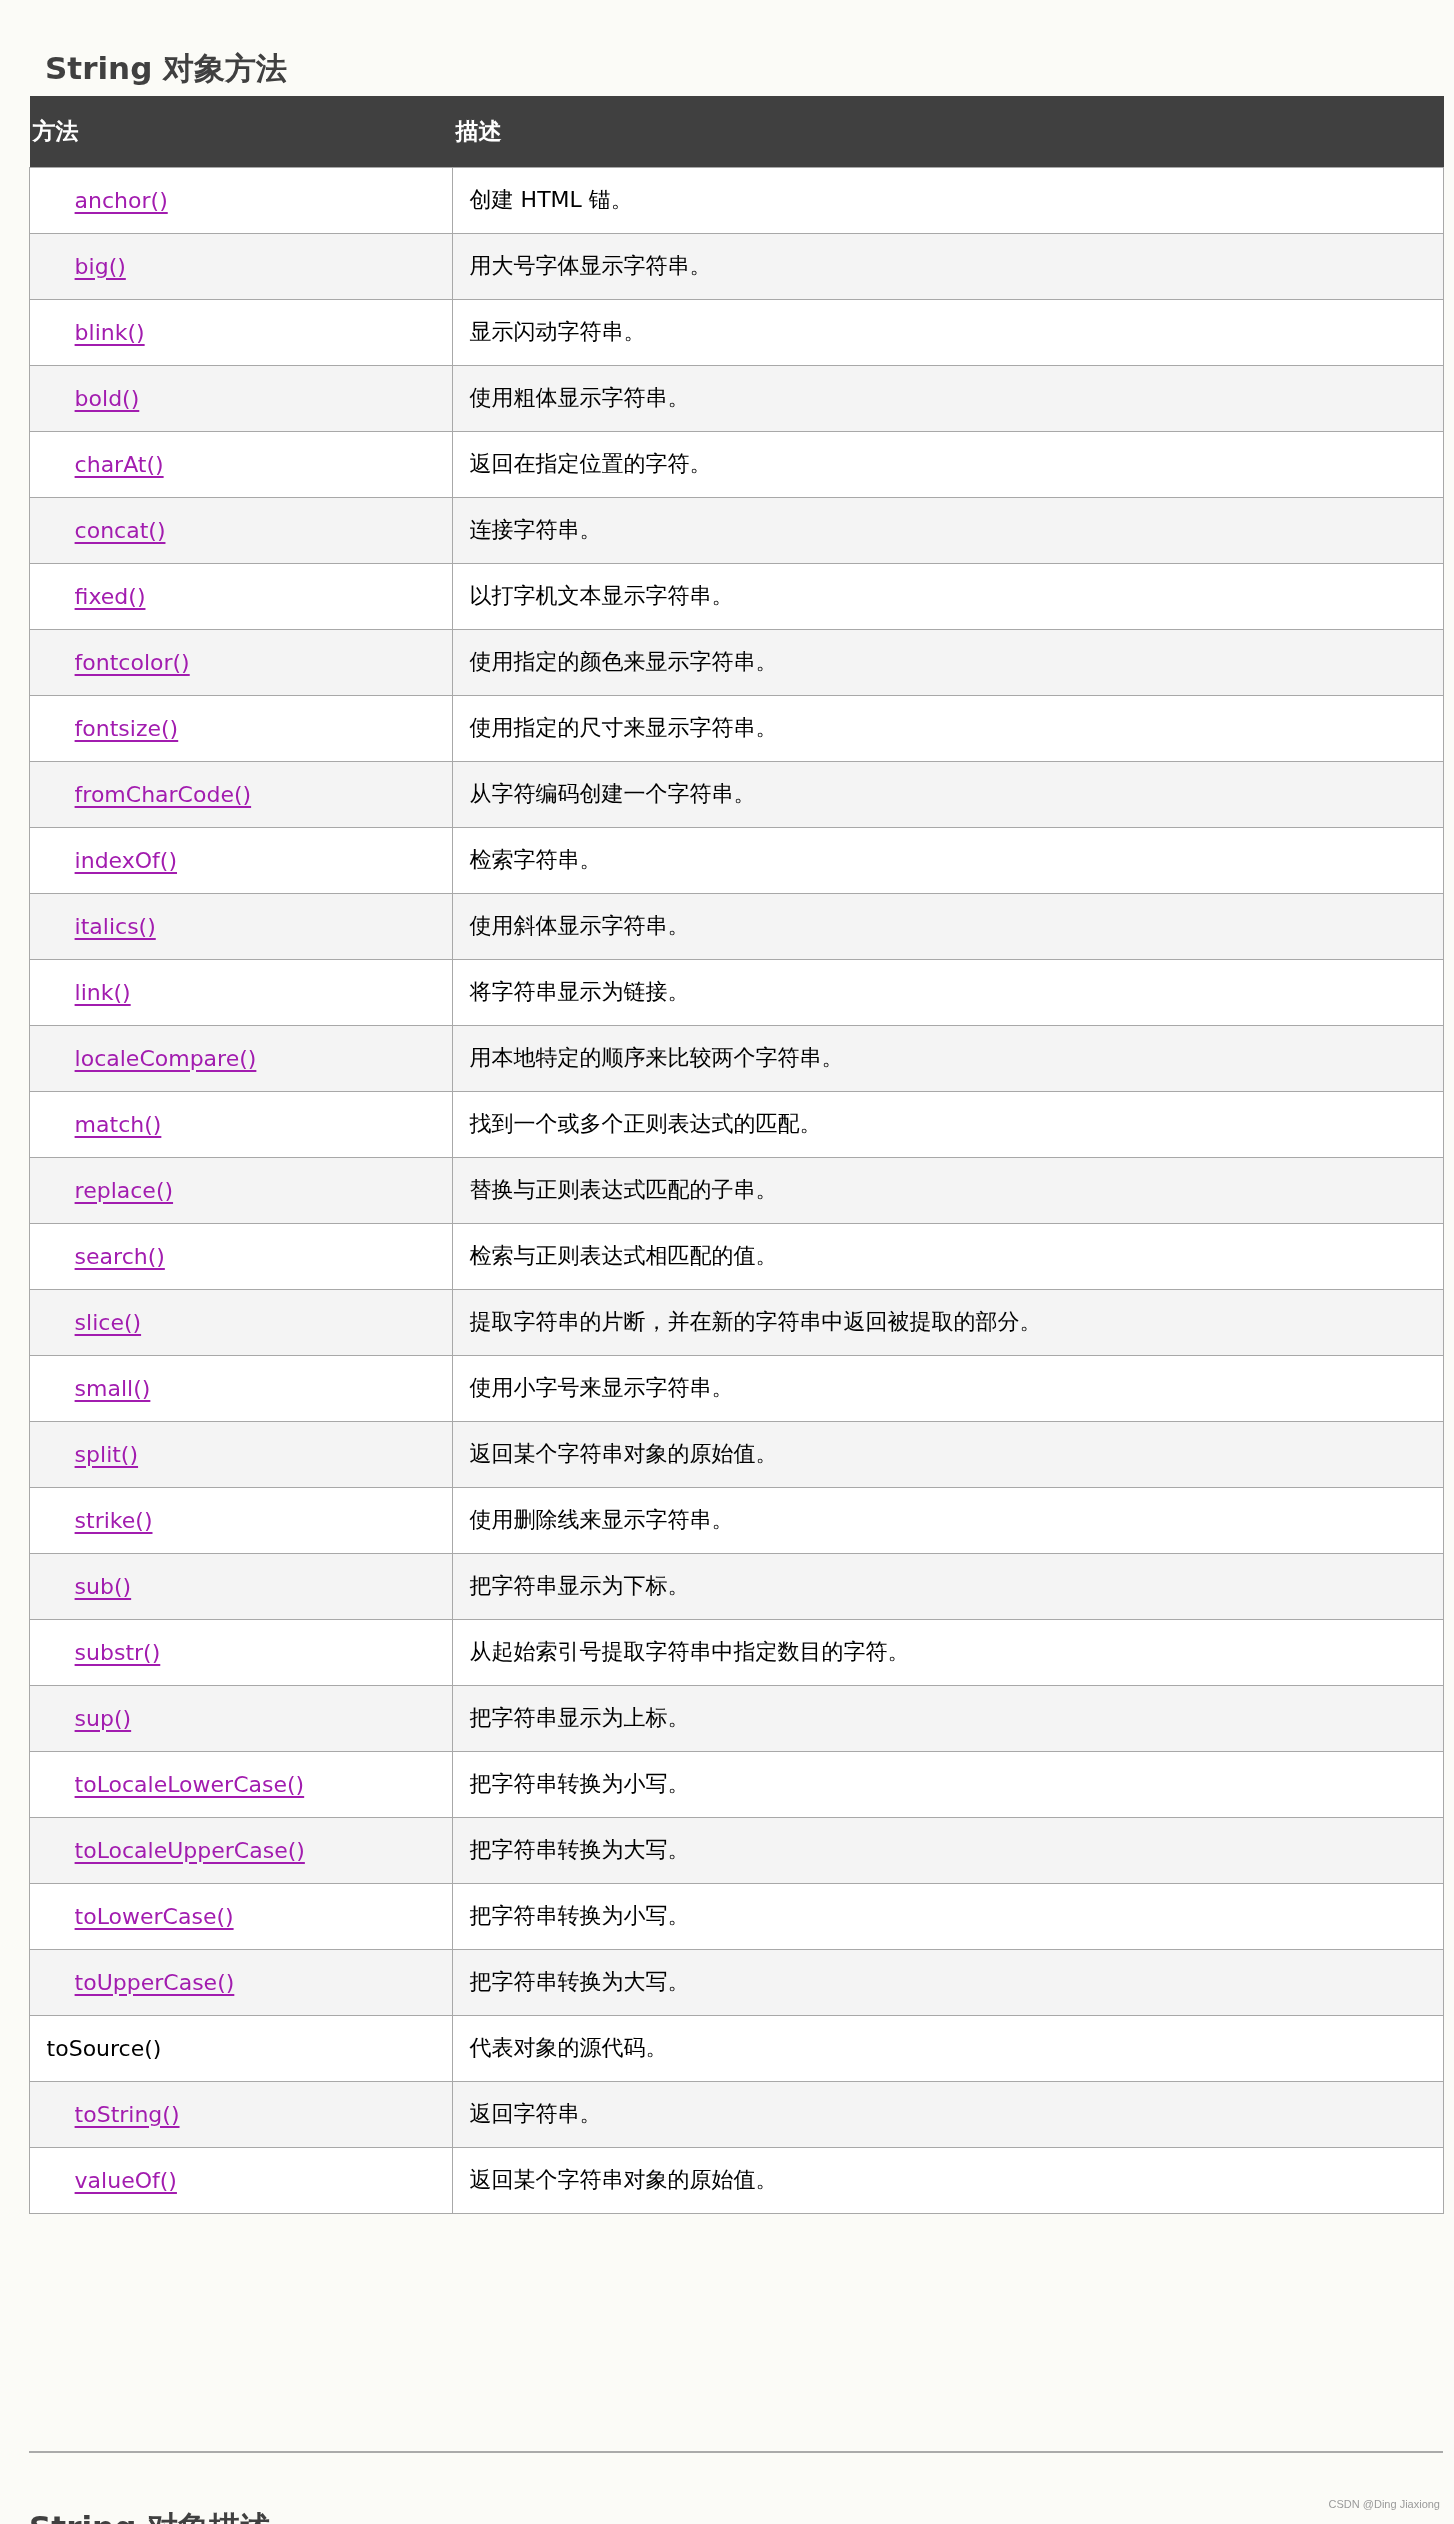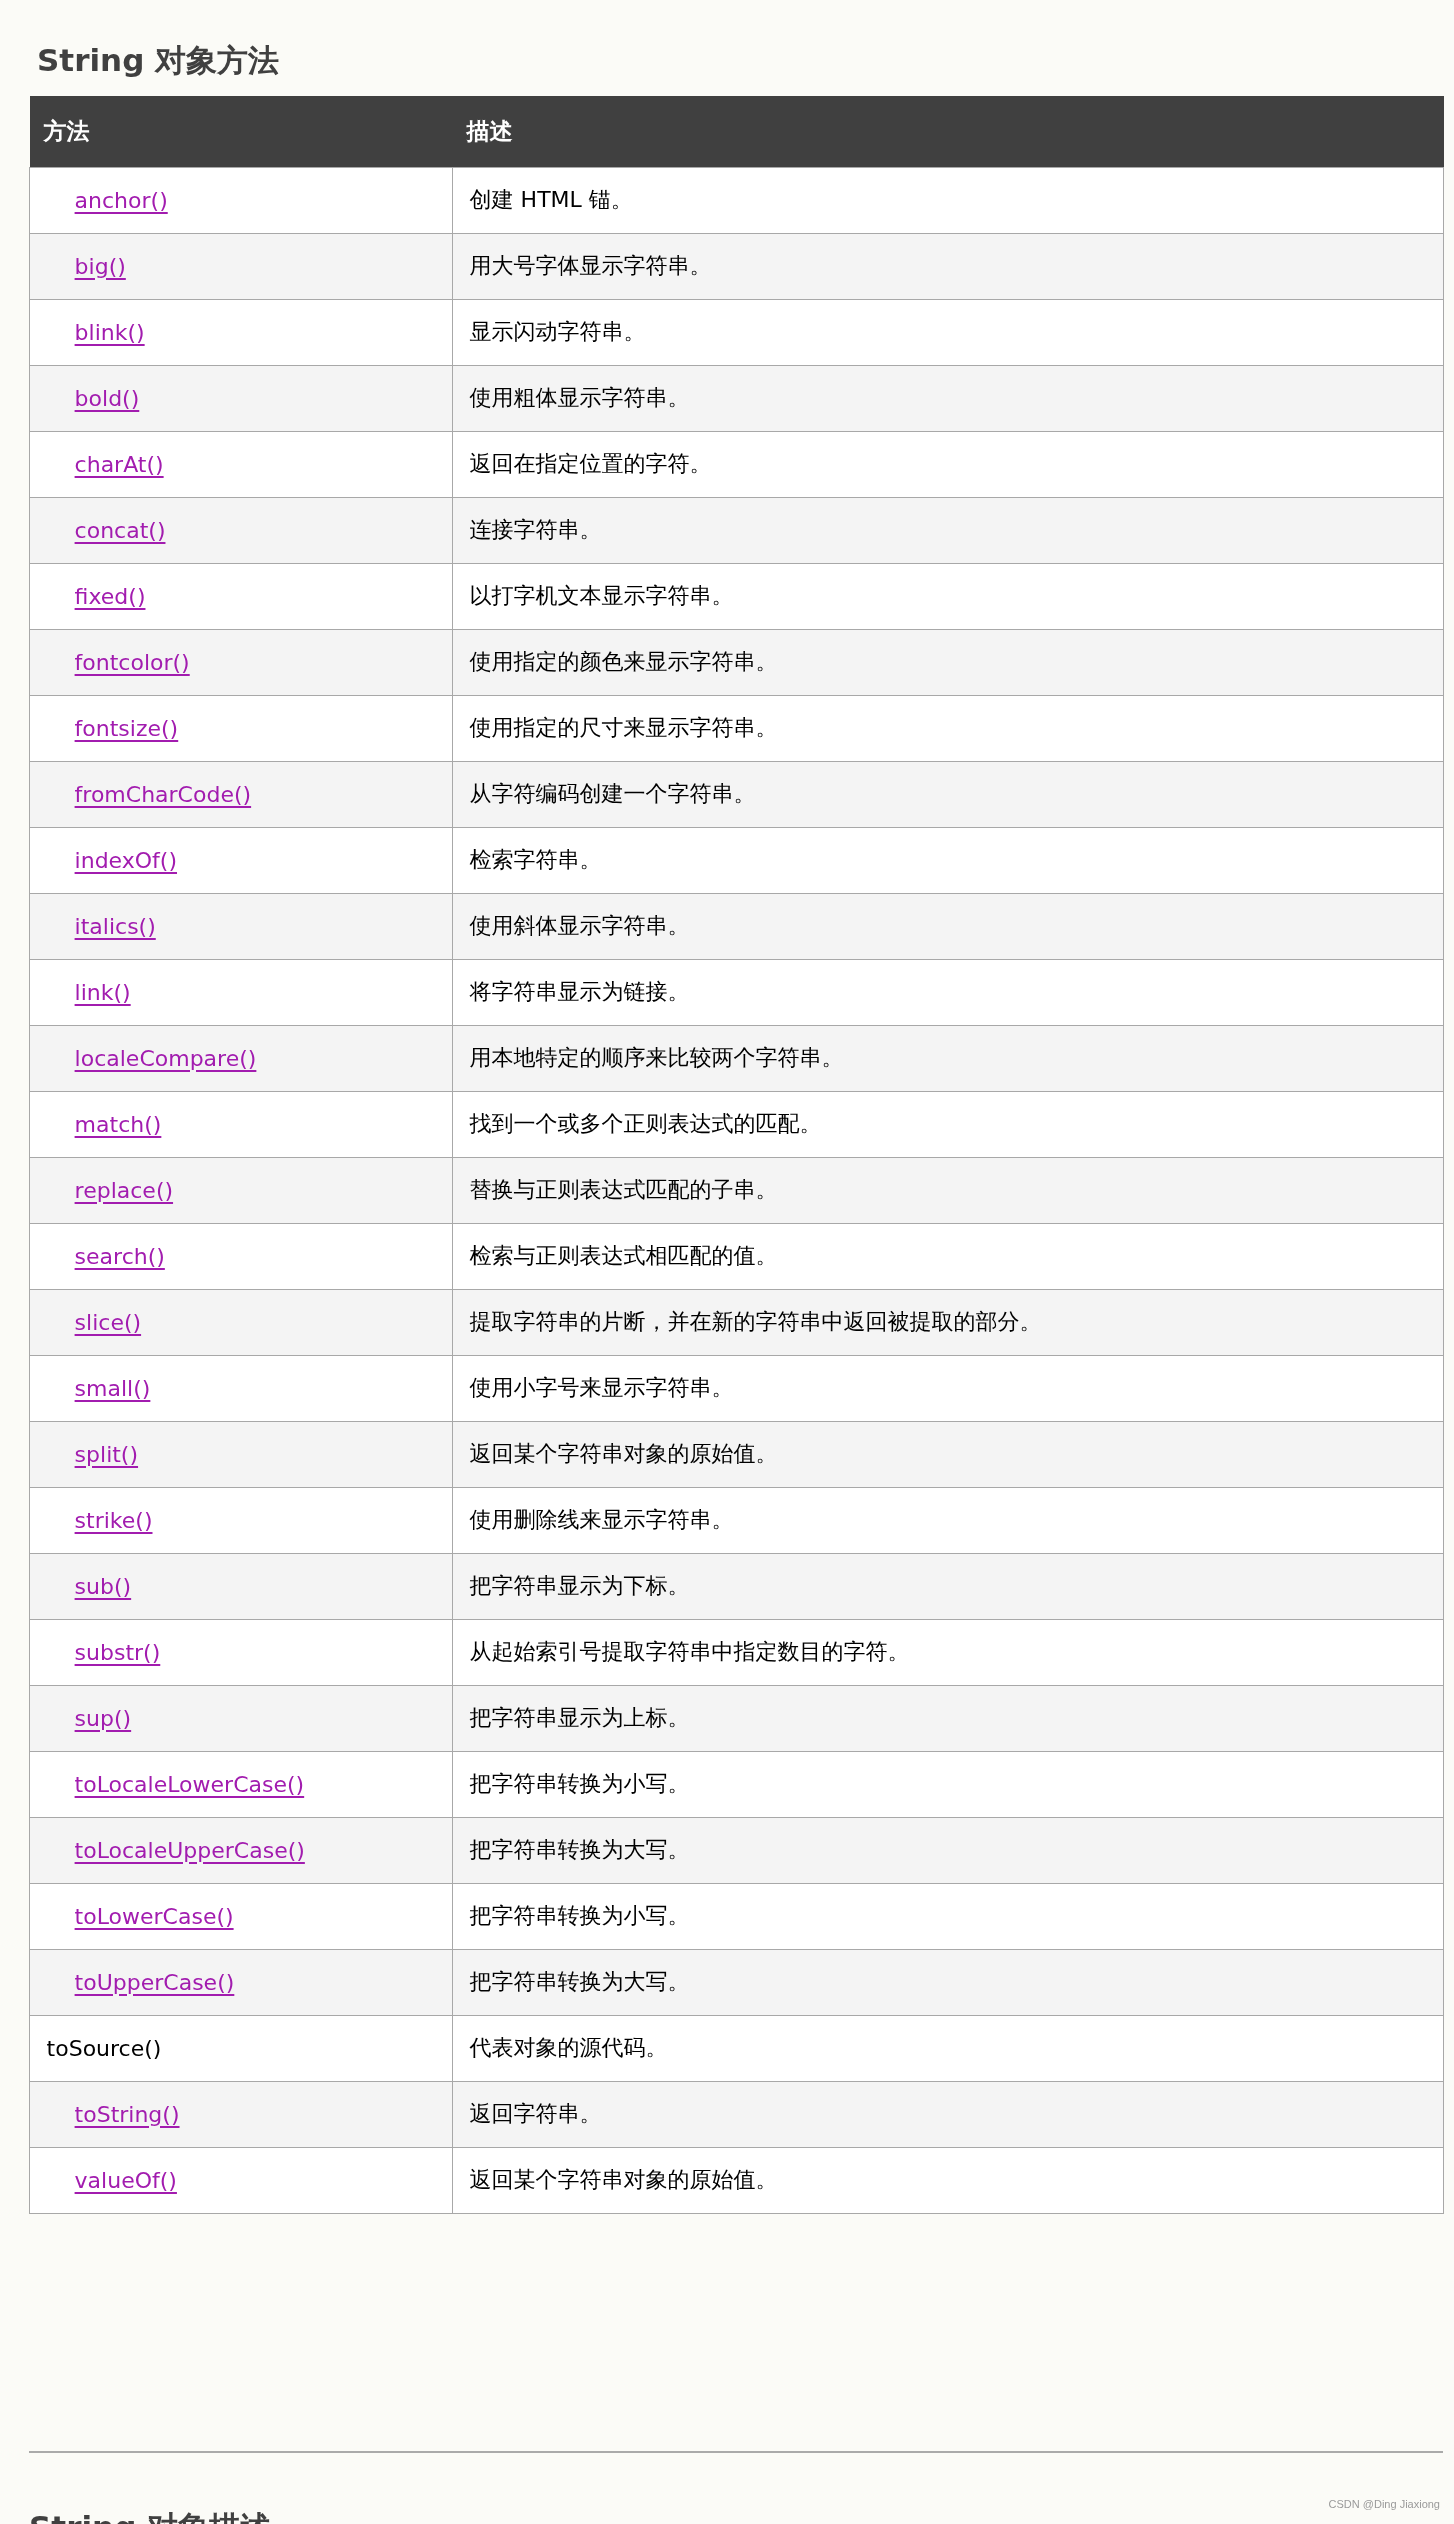--- a/index.html
+++ b/index.html
@@ -12,21 +12,21 @@
     overflow: hidden;
     background: #fbfbf7;
     font-family: "DejaVu Sans", "Liberation Sans", sans-serif;
     color: #000;
     position: relative;
   }
   .page-title {
     position: absolute;
     left: 29px;
     top: 30px;
-    margin: 8px;
+    margin: 16px;
     font-size: 31px;
     font-weight: bold;
     color: #404040;
     line-height: 44px;
     white-space: nowrap;
     text-align: right;
   }
   .methods-table {
     position: absolute;
     left: 29px;
@@ -37,21 +37,21 @@
   }
   .methods-table col.c1 { width: 423px; }
   .methods-table col.c2 { width: 991px; }
   .methods-table th {
     background: #404040;
     color: #ffffff;
     font-weight: bold;
     font-size: 23px;
     text-align: left;
     height: 71px;
-    padding: 0 0 0 14px;
+    padding: 0 0 0 3px;
     box-sizing: border-box;
     border: none;
   }
   .methods-table td {
     height: 66px;
     box-sizing: border-box;
     padding: 0 0 0 16.6px;
     border: 1.7px solid #a8a8a8;
     font-size: 22px;
     vertical-align: middle;

